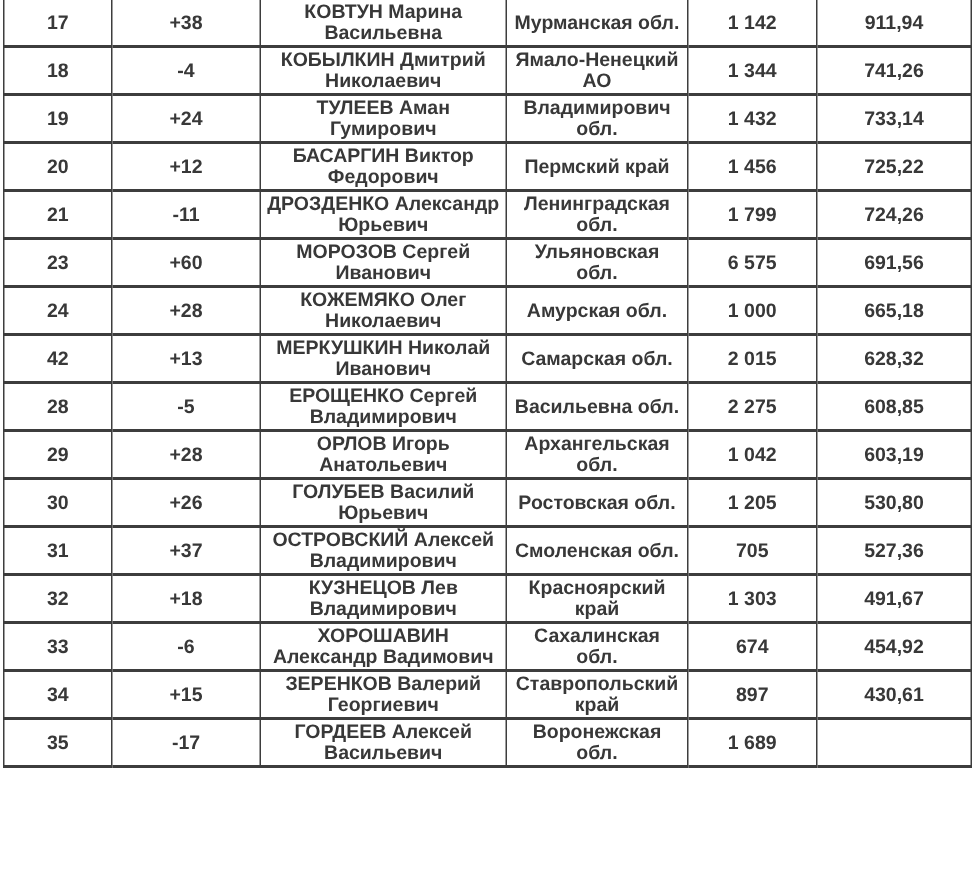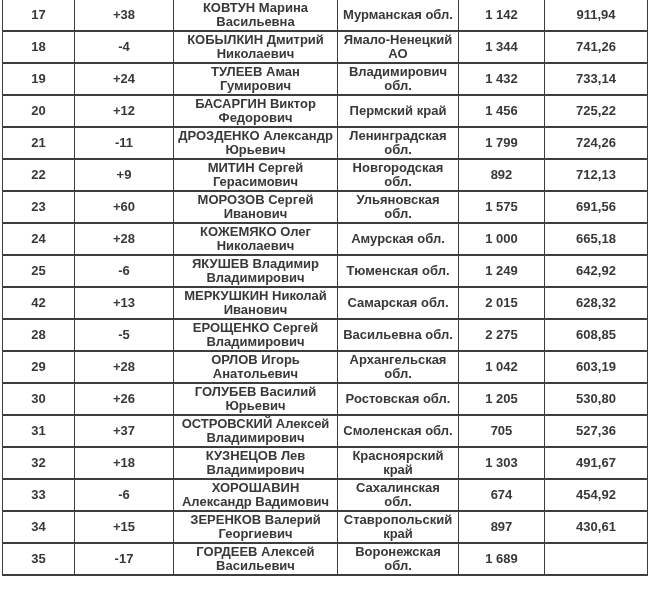--- a/index.html
+++ b/index.html
@@ -91,50 +91,34 @@
     </tr>
         <tr>
       <td class="c-rank">21</td>
       <td class="c-change">-11</td>
       <td class="c-name">ДРОЗДЕНКО Александр Юрьевич</td>
       <td class="c-region">Ленинградская обл.</td>
       <td class="c-mentions">1 799</td>
       <td class="c-score">724,26</td>
     </tr>
         <tr>
-      <td class="c-rank">22</td>
-      <td class="c-change">+9</td>
-      <td class="c-name">МИТИН Сергей Герасимович</td>
-      <td class="c-region">Новгородская обл.</td>
-      <td class="c-mentions">892</td>
-      <td class="c-score">712,13</td>
-    </tr>
-        <tr>
       <td class="c-rank">23</td>
       <td class="c-change">+60</td>
       <td class="c-name">МОРОЗОВ Сергей Иванович</td>
       <td class="c-region">Ульяновская обл.</td>
-      <td class="c-mentions">1 575</td>
+      <td class="c-mentions">6 575</td>
       <td class="c-score">691,56</td>
     </tr>
         <tr>
       <td class="c-rank">24</td>
       <td class="c-change">+28</td>
       <td class="c-name">КОЖЕМЯКО Олег Николаевич</td>
       <td class="c-region">Амурская обл.</td>
       <td class="c-mentions">1 000</td>
       <td class="c-score">665,18</td>
-    </tr>
-        <tr>
-      <td class="c-rank">25</td>
-      <td class="c-change">-6</td>
-      <td class="c-name">ЯКУШЕВ Владимир Владимирович</td>
-      <td class="c-region">Тюменская обл.</td>
-      <td class="c-mentions">1 249</td>
-      <td class="c-score">642,92</td>
     </tr>
         <tr>
       <td class="c-rank">42</td>
       <td class="c-change">+13</td>
       <td class="c-name">МЕРКУШКИН Николай Иванович</td>
       <td class="c-region">Самарская обл.</td>
       <td class="c-mentions">2 015</td>
       <td class="c-score">628,32</td>
     </tr>
         <tr>

